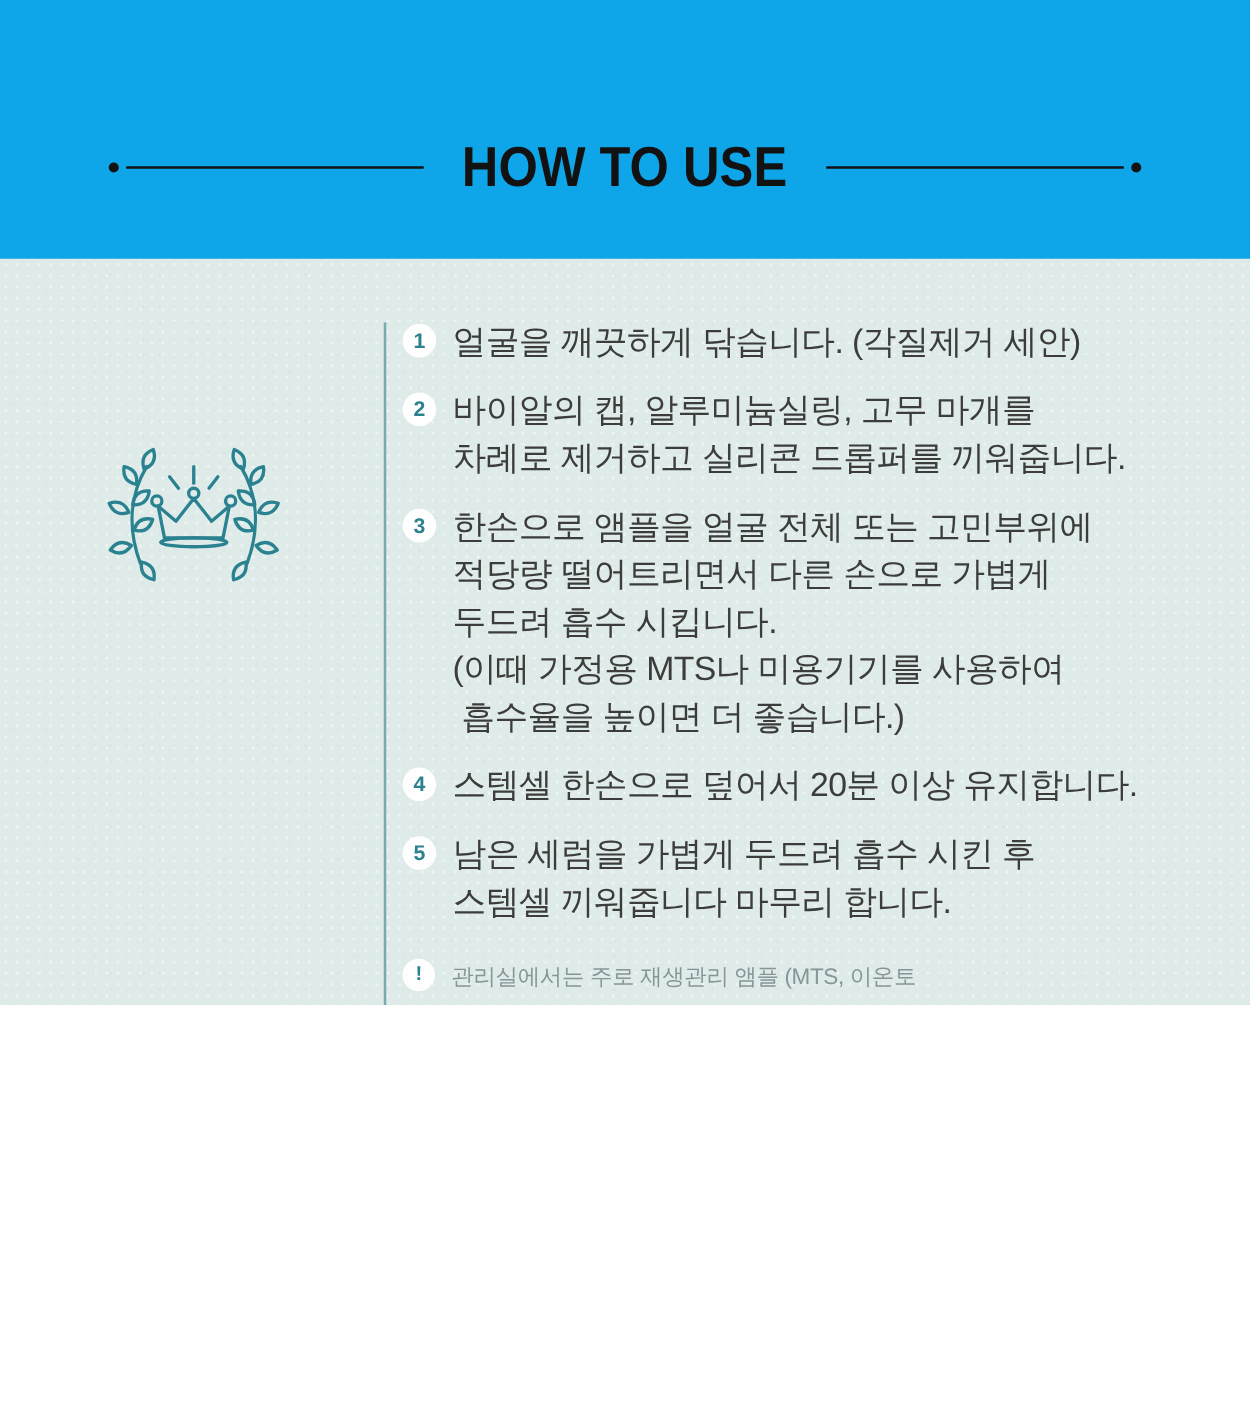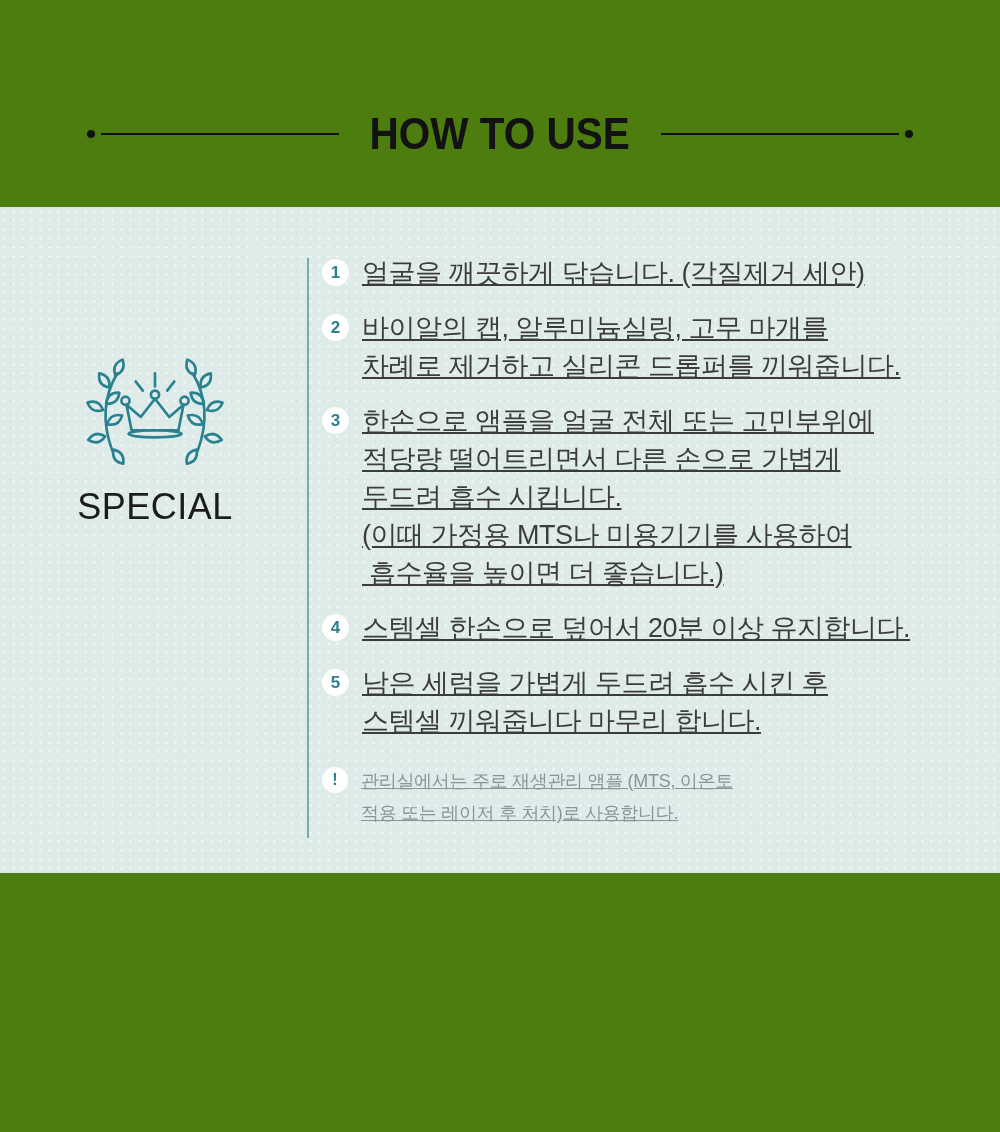--- a/index.html
+++ b/index.html
@@ -1,19 +1,19 @@
 <!DOCTYPE html>
 <html><head>
 <meta charset="utf-8">
 <style>
   * { margin:0; padding:0; box-sizing:border-box; }
   html,body { background:#ffffff; }
   .page {
-    position:relative; width:1000px; height:1132px; margin:0 auto;
-    font-family:"Liberation Sans","DejaVu Sans",sans-serif; overflow:hidden; background:#4d7c0f;
+    position:relative; width:1000px; height:804px; margin:0 auto;
+    font-family:"Liberation Sans","DejaVu Sans",sans-serif; overflow:hidden; background:#0ea5e9;
   }
 
   
   .header {
     height:207px; display:flex; align-items:center; justify-content:center;
     padding-top:60px;
   }
   .dot { width:8px; height:8px; border-radius:50%; background:#121212; flex:0 0 auto; }
   .rule { width:238px; height:2px; background:#121212; flex:0 0 auto; }
   .rule.left { margin-left:6px; }
@@ -54,21 +54,21 @@
   }
   .step { display:flex; align-items:flex-start; }
   .num {
     flex:0 0 auto; width:27px; height:27px; margin:5px 13px 0 0;
     background:#fdfefd; border-radius:50%;
     display:flex; align-items:center; justify-content:center;
     font-size:17px; font-weight:700; color:#2a8190;
   }
   .step-text {
     flex:1; font-size:27px; line-height:38px; color:#3c3c3c;
-    letter-spacing:-.5px; white-space:pre-wrap;text-decoration:underline;
+    letter-spacing:-.5px; white-space:pre-wrap;
   }
   .step.note { margin-top:8px; }
   .step.note .num { width:26px; height:26px; font-size:16px; margin-top:2px; }
   .step.note .step-text { font-size:18px; line-height:32px; color:#879599; letter-spacing:-.3px; }
 
   
   .footer { height:259px; background:#fafbfa; text-align:center; padding-top:48px; }
   .footer p {
     position:relative; z-index:1; font-size:24px; line-height:33px;
     color:#9c9c9c; letter-spacing:-.5px;
@@ -111,21 +111,20 @@
           <circle cx="46" cy="43" r="4"></circle>
           <circle cx="75" cy="37" r="4"></circle>
           <circle cx="104" cy="43" r="4"></circle>
           <path d="M47 47 L52 72 L98 72 L103 47 L89 59 L75 41 L61 59 Z"></path>
           <ellipse cx="75" cy="75.5" rx="26" ry="3.5"></ellipse>
           <use href="#branch"></use>
           <use href="#branch" transform="translate(150,0) scale(-1,1)"></use>
         </g>
       </svg>
       <div class="badge-label">
-        <div>SPECIAL</div>
       </div>
     </div>
 
     <div class="divider"></div>
 
     <ol class="steps">
       <li class="step">
         <span class="num">1</span>
         <p class="step-text">얼굴을 깨끗하게 닦습니다. (각질제거 세안)</p>
       </li>

